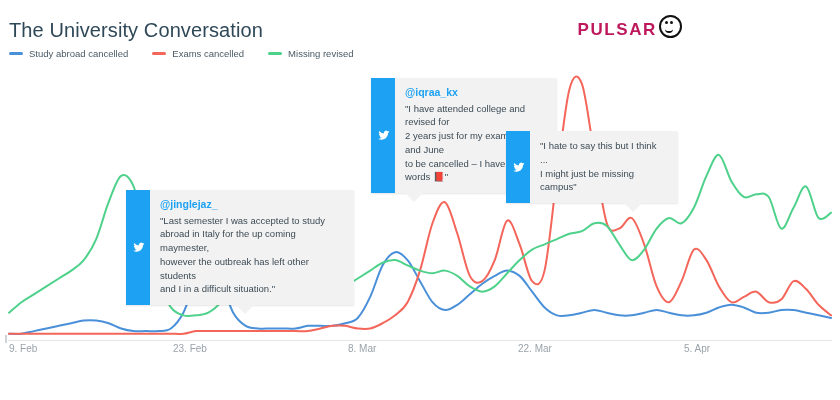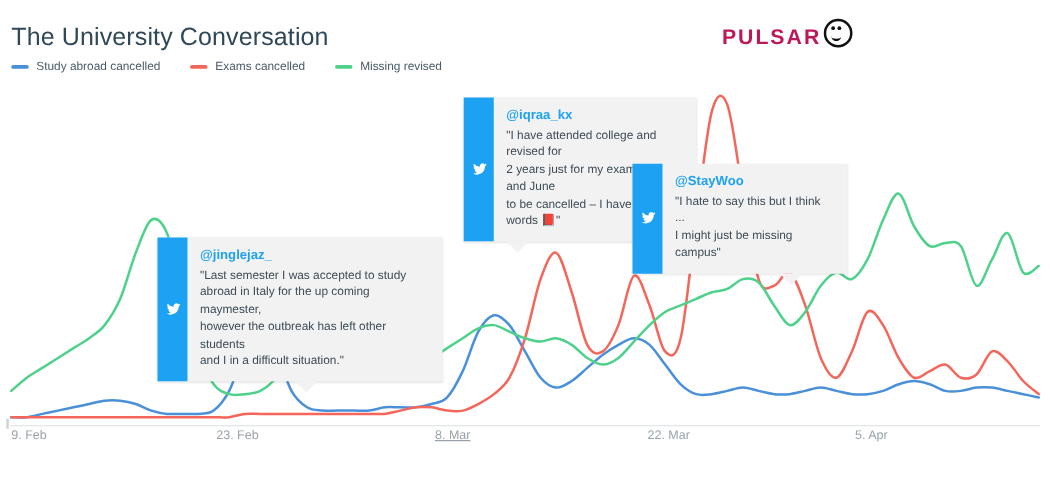--- a/index.html
+++ b/index.html
@@ -139,21 +139,21 @@
       <path id="series-1" fill="none" stroke="#f4655a" stroke-width="2" stroke-linejoin="round" stroke-linecap="round" d="M9.00,261.74C11.08,261.74 17.30,261.74 21.45,261.74C25.61,261.74 29.76,261.74 33.91,261.74C38.06,261.74 42.21,261.74 46.36,261.74C50.52,261.74 54.67,261.74 58.82,261.74C62.97,261.74 67.12,261.74 71.27,261.74C75.42,261.74 79.58,261.74 83.73,261.74C87.88,261.74 92.03,261.74 96.18,261.74C100.33,261.74 104.48,261.74 108.64,261.74C112.79,261.74 116.94,261.74 121.09,261.74C125.24,261.74 129.39,261.74 133.55,261.74C137.70,261.74 141.85,261.74 146.00,261.74C150.15,261.74 154.30,261.74 158.45,261.74C162.61,261.74 166.76,261.74 170.91,261.74C175.06,261.74 179.21,262.18 183.36,261.74C187.52,261.30 191.67,259.55 195.82,259.11C199.97,258.67 204.12,259.11 208.27,259.11C212.42,259.11 216.58,259.11 220.73,259.11C224.88,259.11 229.03,259.11 233.18,259.11C237.33,259.11 241.48,259.11 245.64,259.11C249.79,259.11 253.94,259.11 258.09,259.11C262.24,259.11 266.39,259.11 270.55,259.11C274.70,259.11 278.85,259.11 283.00,259.11C287.15,259.11 291.30,259.11 295.45,259.11C299.61,259.11 303.76,259.55 307.91,259.11C312.06,258.67 316.21,257.36 320.36,256.48C324.52,255.60 328.67,254.29 332.82,253.85C336.97,253.41 341.12,253.41 345.27,253.85C349.42,254.29 353.58,256.04 357.73,256.48C361.88,256.92 366.03,257.36 370.18,256.48C374.33,255.60 378.48,253.41 382.64,251.22C386.79,249.03 390.94,246.84 395.09,243.33C399.24,239.82 403.39,237.63 407.55,230.18C411.70,222.73 415.85,211.77 420.00,198.62C424.15,185.47 428.30,162.68 432.45,151.28C436.61,139.88 440.76,128.49 444.91,130.24C449.06,131.99 453.21,149.53 457.36,161.80C461.52,174.07 465.67,195.99 469.82,203.88C473.97,211.77 478.12,211.77 482.27,209.14C486.42,206.51 490.58,198.18 494.73,188.10C498.88,178.02 503.03,151.28 507.18,148.65C511.33,146.02 515.48,162.24 519.64,172.32C523.79,182.40 527.94,204.76 532.09,209.14C536.24,213.52 540.39,216.15 544.55,198.62C548.70,181.09 552.85,134.19 557.00,103.94C561.15,73.69 565.30,32.49 569.45,17.15C573.61,1.81 577.76,0.93 581.91,11.89C586.06,22.85 590.21,59.67 594.36,82.90C598.52,106.13 602.67,139.01 606.82,151.28C610.97,163.55 615.12,157.42 619.27,156.54C623.42,155.66 627.58,143.39 631.73,146.02C635.88,148.65 640.03,160.92 644.18,172.32C648.33,183.72 652.48,204.76 656.64,214.40C660.79,224.04 664.94,231.06 669.09,230.18C673.24,229.30 677.39,217.91 681.55,209.14C685.70,200.37 689.85,181.09 694.00,177.58C698.15,174.07 702.30,181.96 706.45,188.10C710.61,194.24 714.76,207.39 718.91,214.40C723.06,221.41 727.21,228.43 731.36,230.18C735.52,231.93 739.67,226.67 743.82,224.92C747.97,223.17 752.12,218.78 756.27,219.66C760.42,220.54 764.58,228.87 768.73,230.18C772.88,231.50 777.03,231.06 781.18,227.55C785.33,224.04 789.48,210.89 793.64,209.14C797.79,207.39 801.94,213.09 806.09,217.03C810.24,220.97 814.39,228.43 818.55,232.81C822.70,237.19 828.92,241.58 831.00,243.33"></path>
       <path id="series-2" fill="none" stroke="#4ed18a" stroke-width="2" stroke-linejoin="round" stroke-linecap="round" d="M9.00,240.70C11.08,238.95 17.30,233.25 21.45,230.18C25.61,227.11 29.76,224.92 33.91,222.29C38.06,219.66 42.21,217.03 46.36,214.40C50.52,211.77 54.67,209.14 58.82,206.51C62.97,203.88 67.12,201.69 71.27,198.62C75.42,195.55 79.58,193.36 83.73,188.10C87.88,182.84 92.03,176.70 96.18,167.06C100.33,157.42 104.48,140.76 108.64,130.24C112.79,119.72 116.94,106.57 121.09,103.94C125.24,101.31 129.39,104.82 133.55,114.46C137.70,124.10 141.85,146.02 146.00,161.80C150.15,177.58 154.30,196.87 158.45,209.14C162.61,221.41 166.76,229.74 170.91,235.44C175.06,241.14 179.21,242.02 183.36,243.33C187.52,244.65 191.67,243.77 195.82,243.33C199.97,242.89 204.12,242.89 208.27,240.70C212.42,238.51 216.58,235.44 220.73,230.18C224.88,224.92 229.03,213.52 233.18,209.14C237.33,204.76 241.48,204.32 245.64,203.88C249.79,203.44 253.94,205.63 258.09,206.51C262.24,207.39 266.39,209.58 270.55,209.14C274.70,208.70 278.85,204.32 283.00,203.88C287.15,203.44 291.30,204.76 295.45,206.51C299.61,208.26 303.76,212.21 307.91,214.40C312.06,216.59 316.21,218.78 320.36,219.66C324.52,220.54 328.67,220.54 332.82,219.66C336.97,218.78 341.12,216.59 345.27,214.40C349.42,212.21 353.58,209.14 357.73,206.51C361.88,203.88 366.03,201.25 370.18,198.62C374.33,195.99 378.48,192.48 382.64,190.73C386.79,188.98 390.94,187.66 395.09,188.10C399.24,188.54 403.39,191.61 407.55,193.36C411.70,195.11 415.85,197.31 420.00,198.62C424.15,199.94 428.30,201.25 432.45,201.25C436.61,201.25 440.76,198.18 444.91,198.62C449.06,199.06 453.21,201.25 457.36,203.88C461.52,206.51 465.67,211.77 469.82,214.40C473.97,217.03 478.12,219.66 482.27,219.66C486.42,219.66 490.58,217.47 494.73,214.40C498.88,211.33 503.03,205.63 507.18,201.25C511.33,196.87 515.48,192.05 519.64,188.10C523.79,184.16 527.94,180.21 532.09,177.58C536.24,174.95 540.39,174.07 544.55,172.32C548.70,170.57 552.85,168.81 557.00,167.06C561.15,165.31 565.30,163.12 569.45,161.80C573.61,160.49 577.76,160.92 581.91,159.17C586.06,157.42 590.21,152.16 594.36,151.28C598.52,150.40 602.67,150.40 606.82,153.91C610.97,157.42 615.12,166.62 619.27,172.32C623.42,178.02 627.58,187.22 631.73,188.10C635.88,188.98 640.03,182.84 644.18,177.58C648.33,172.32 652.48,161.80 656.64,156.54C660.79,151.28 664.94,146.90 669.09,146.02C673.24,145.14 677.39,153.03 681.55,151.28C685.70,149.53 689.85,143.39 694.00,135.50C698.15,127.61 702.30,112.71 706.45,103.94C710.61,95.17 714.76,82.02 718.91,82.90C723.06,83.78 727.21,102.19 731.36,109.20C735.52,116.21 739.67,122.79 743.82,124.98C747.97,127.17 752.12,122.35 756.27,122.35C760.42,122.35 764.58,119.28 768.73,124.98C772.88,130.68 777.03,154.79 781.18,156.54C785.33,158.29 789.48,142.51 793.64,135.50C797.79,128.49 801.94,112.71 806.09,114.46C810.24,116.21 814.39,141.64 818.55,146.02C822.70,150.40 828.92,141.64 831.00,140.76"></path>
     </svg>
   </div>
 
   <div class="axis-cap"></div>
   <div class="axis-line"></div>
   <div class="axis-ticks" id="axis-ticks">
       <span class="tick" style="left: 9px;">9. Feb</span>
       <span class="tick" style="left: 173px;">23. Feb</span>
-      <span class="tick" style="left: 348px; text-decoration: underline;">8. Mar</span>
+      <span class="tick" style="left: 348px;">8. Mar</span>
       <span class="tick" style="left: 518px;">22. Mar</span>
       <span class="tick" style="left: 684px;">5. Apr</span>
     </div>
 
   <div class="callout" id="callout-iqraa" style="left:371px;top:46px;width:186px;margin-top:32px;">
     <div class="callout-bar">
       <svg width="13" height="13" viewBox="0 0 24 24">
         <path class="bird" d="M23 4.9a8.5 8.5 0 0 1-2.4.7 4.2 4.2 0 0 0 1.8-2.3 8.4 8.4 0 0 1-2.7 1 4.2 4.2 0 0 0-7.1 3.8A11.9 11.9 0 0 1 4 3.8a4.2 4.2 0 0 0 1.3 5.6 4.2 4.2 0 0 1-1.9-.5v.1a4.2 4.2 0 0 0 3.3 4.1 4.2 4.2 0 0 1-1.9.1 4.2 4.2 0 0 0 3.9 2.9A8.4 8.4 0 0 1 2 17.9a11.8 11.8 0 0 0 6.4 1.9c7.7 0 11.9-6.4 11.9-11.9v-.5A8.5 8.5 0 0 0 23 4.9z"></path>
       </svg>
     </div>
@@ -166,21 +166,20 @@
     <span class="callout-tail" style="left:34px;"></span>
   </div>
 
   <div class="callout" id="callout-staywoo" style="left:506px;top:131px;width:172px;">
     <div class="callout-bar">
       <svg width="13" height="13" viewBox="0 0 24 24">
         <path class="bird" d="M23 4.9a8.5 8.5 0 0 1-2.4.7 4.2 4.2 0 0 0 1.8-2.3 8.4 8.4 0 0 1-2.7 1 4.2 4.2 0 0 0-7.1 3.8A11.9 11.9 0 0 1 4 3.8a4.2 4.2 0 0 0 1.3 5.6 4.2 4.2 0 0 1-1.9-.5v.1a4.2 4.2 0 0 0 3.3 4.1 4.2 4.2 0 0 1-1.9.1 4.2 4.2 0 0 0 3.9 2.9A8.4 8.4 0 0 1 2 17.9a11.8 11.8 0 0 0 6.4 1.9c7.7 0 11.9-6.4 11.9-11.9v-.5A8.5 8.5 0 0 0 23 4.9z"></path>
       </svg>
     </div>
     <div class="callout-body">
-      <div class="callout-handle">@StayWoo</div>
       <div class="callout-text">"I hate to say this but I think ...
 I might just be missing campus"</div>
     </div>
     <span class="callout-tail" style="left:118px;"></span>
   </div>
 
   <div class="callout" id="callout-jinglejaz" style="left:126px;top:190px;width:228px;">
     <div class="callout-bar">
       <svg width="13" height="13" viewBox="0 0 24 24">
         <path class="bird" d="M23 4.9a8.5 8.5 0 0 1-2.4.7 4.2 4.2 0 0 0 1.8-2.3 8.4 8.4 0 0 1-2.7 1 4.2 4.2 0 0 0-7.1 3.8A11.9 11.9 0 0 1 4 3.8a4.2 4.2 0 0 0 1.3 5.6 4.2 4.2 0 0 1-1.9-.5v.1a4.2 4.2 0 0 0 3.3 4.1 4.2 4.2 0 0 1-1.9.1 4.2 4.2 0 0 0 3.9 2.9A8.4 8.4 0 0 1 2 17.9a11.8 11.8 0 0 0 6.4 1.9c7.7 0 11.9-6.4 11.9-11.9v-.5A8.5 8.5 0 0 0 23 4.9z"></path>

